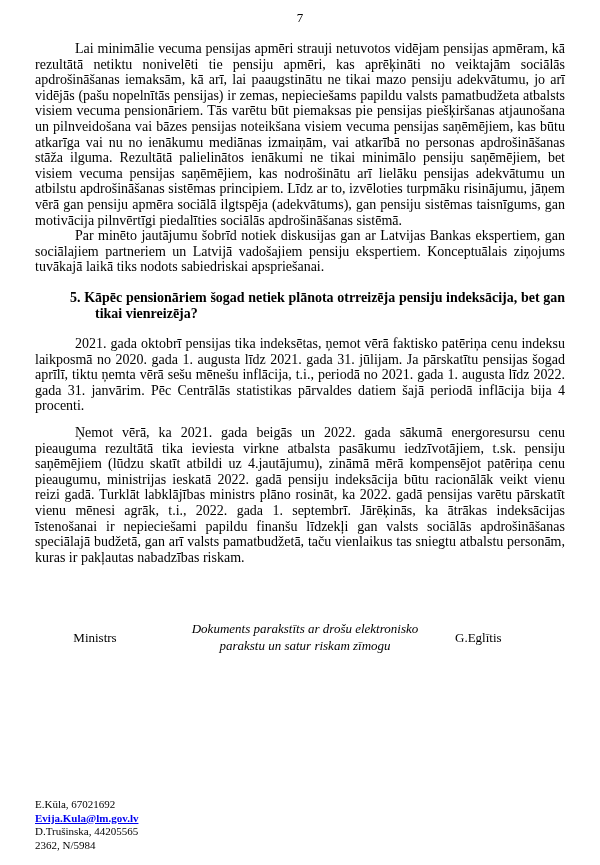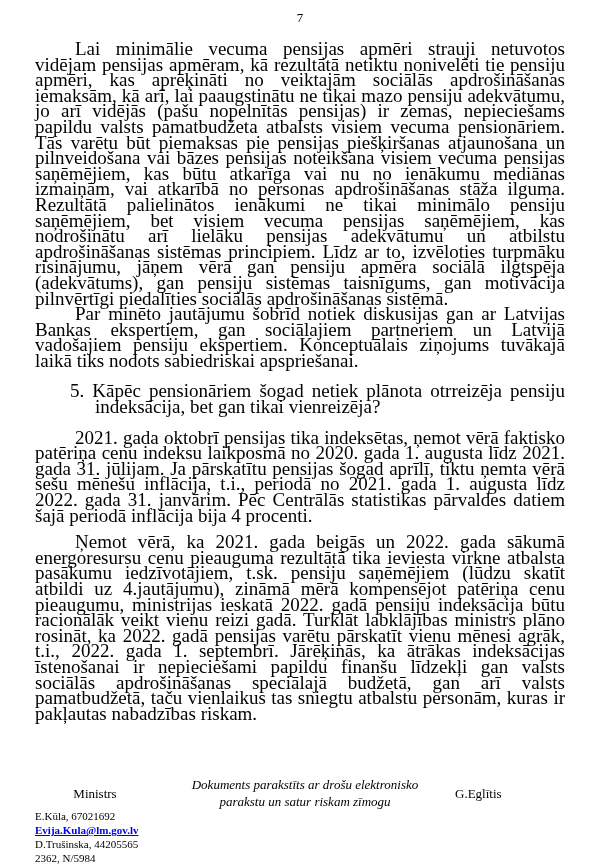--- a/index.html
+++ b/index.html
@@ -18,32 +18,32 @@
     flex-direction: column;
     overflow: hidden;
   }
   .page-number {
     text-align: center;
     font-size: 13px;
     line-height: 15px;
     margin-bottom: 16px;
   }
   .body-text {
-    font-size: 19px;
+    font-size: 14px;
     line-height: 15.6px;
     text-align: justify;
   }
   .para {
     margin: 0;
     text-indent: 40px;
   }
   .para.gap { margin-top: 11px; }
   .question {
     margin: 15px 0 15px 0;
-    font-weight: normal;
+    font-weight: bold;
     padding-left: 60px;
     text-indent: -25px;
     text-align: justify;
   }
   .signature-row {
     margin-top: 55px;
     display: flex;
     align-items: center;
     justify-content: space-between;
     font-size: 13px;

